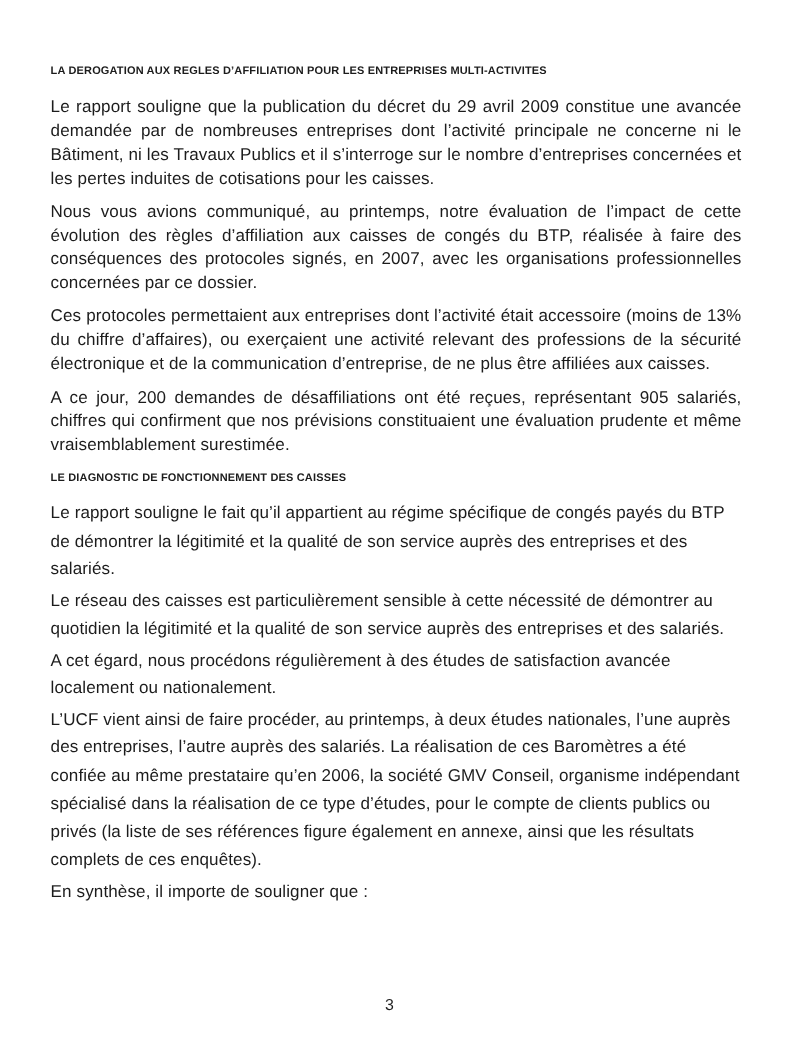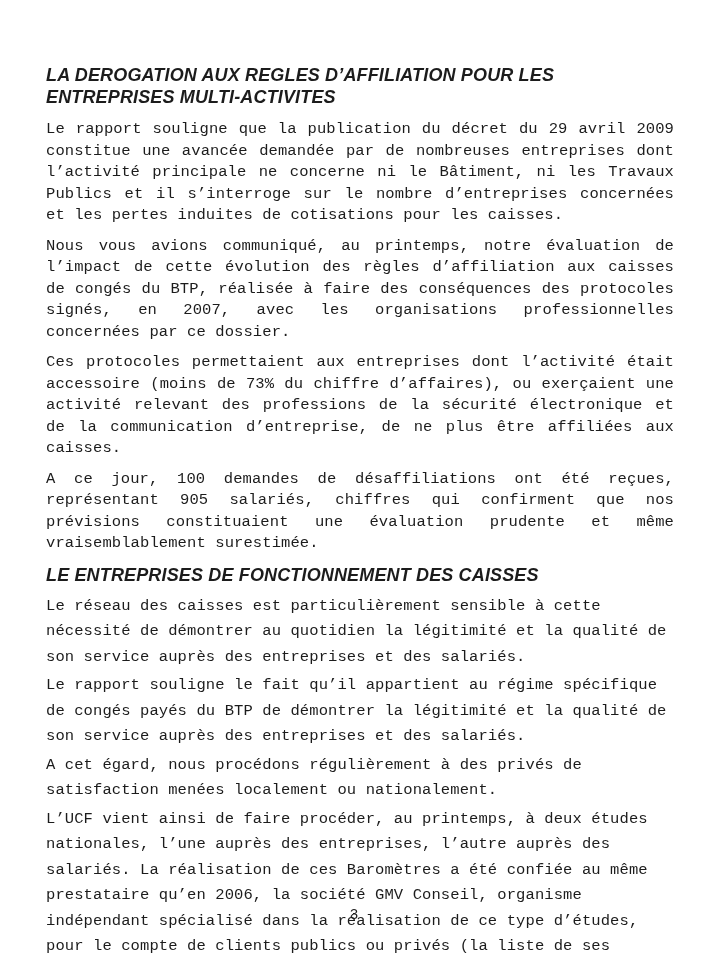--- a/index.html
+++ b/index.html
@@ -17,32 +17,30 @@
   }
   .page {
     position: relative;
     box-sizing: border-box;
     width: 718px;
     height: 964px;
     padding: 50px 44px 0 46px;
     background: #ffffff;
   }
   h1.heading {
-    font-size: 18px;
+    font-size: 10px;
     line-height: 22px;
     font-weight: bold;
     letter-spacing: 0.15px;
-    margin: 14px 0 11px 0;
-    font-style: italic;
+    margin: 4px 0 11px 0;
   }
   p.para {
     font-size: 15.5px;
     letter-spacing: 0.1px;
     margin: 0;
-    font-family: Liberation Mono, monospace;
   }
   .sec-justify p.para {
     text-align: justify;
     line-height: 21.5px;
     margin-bottom: 9px;
   }
   .sec-left h1.heading {
     margin-top: 7px;
     margin-bottom: 8px;
   }
@@ -63,27 +61,27 @@
 </style>
 </head>
 <body>
 
 <div class="page">
 
   <section class="sec-justify">
     <h1 class="heading">LA DEROGATION AUX REGLES D’AFFILIATION POUR LES ENTREPRISES MULTI-ACTIVITES</h1>
     <p class="para">Le rapport souligne que la publication du décret du 29 avril 2009 constitue une avancée demandée par de nombreuses entreprises dont l’activité principale ne concerne ni le Bâtiment, ni les Travaux Publics et il s’interroge sur le nombre d’entreprises concernées et les pertes induites de cotisations pour les caisses.</p>
     <p class="para">Nous vous avions communiqué, au printemps, notre évaluation de l’impact de cette évolution des règles d’affiliation aux caisses de congés du BTP, réalisée à faire des conséquences des protocoles signés, en 2007, avec les organisations professionnelles concernées par ce dossier.</p>
-    <p class="para">Ces protocoles permettaient aux entreprises dont l’activité était accessoire (moins de 73% du chiffre d’affaires), ou exerçaient une activité relevant des professions de la sécurité électronique et de la communication d’entreprise, de ne plus être affiliées aux caisses.</p>
-    <p class="para">A ce jour, 100 demandes de désaffiliations ont été reçues, représentant 905 salariés, chiffres qui confirment que nos prévisions constituaient une évaluation prudente et même vraisemblablement surestimée.</p>
+    <p class="para">Ces protocoles permettaient aux entreprises dont l’activité était accessoire (moins de 13% du chiffre d’affaires), ou exerçaient une activité relevant des professions de la sécurité électronique et de la communication d’entreprise, de ne plus être affiliées aux caisses.</p>
+    <p class="para">A ce jour, 200 demandes de désaffiliations ont été reçues, représentant 905 salariés, chiffres qui confirment que nos prévisions constituaient une évaluation prudente et même vraisemblablement surestimée.</p>
   </section>
 
   <section class="sec-left">
-    <h1 class="heading">LE ENTREPRISES DE FONCTIONNEMENT DES CAISSES</h1>
+    <h1 class="heading">LE DIAGNOSTIC DE FONCTIONNEMENT DES CAISSES</h1>
+    <p class="para">Le rapport souligne le fait qu’il appartient au régime spécifique de congés payés du BTP de démontrer la légitimité et la qualité de son service auprès des entreprises et des salariés.</p>
     <p class="para">Le réseau des caisses est particulièrement sensible à cette nécessité de démontrer au quotidien la légitimité et la qualité de son service auprès des entreprises et des salariés.</p>
-    <p class="para">Le rapport souligne le fait qu’il appartient au régime spécifique de congés payés du BTP de démontrer la légitimité et la qualité de son service auprès des entreprises et des salariés.</p>
-    <p class="para">A cet égard, nous procédons régulièrement à des privés de satisfaction menées localement ou nationalement.</p>
+    <p class="para">A cet égard, nous procédons régulièrement à des études de satisfaction avancée localement ou nationalement.</p>
     <p class="para">L’UCF vient ainsi de faire procéder, au printemps, à deux études nationales, l’une auprès des entreprises, l’autre auprès des salariés. La réalisation de ces Baromètres a été confiée au même prestataire qu’en 2006, la société GMV Conseil, organisme indépendant spécialisé dans la réalisation de ce type d’études, pour le compte de clients publics ou privés (la liste de ses références figure également en annexe, ainsi que les résultats complets de ces enquêtes).</p>
     <p class="para">En synthèse, il importe de souligner que :</p>
   </section>
 
   <div class="page-number">3</div>
 </div>
 
 </body></html>

